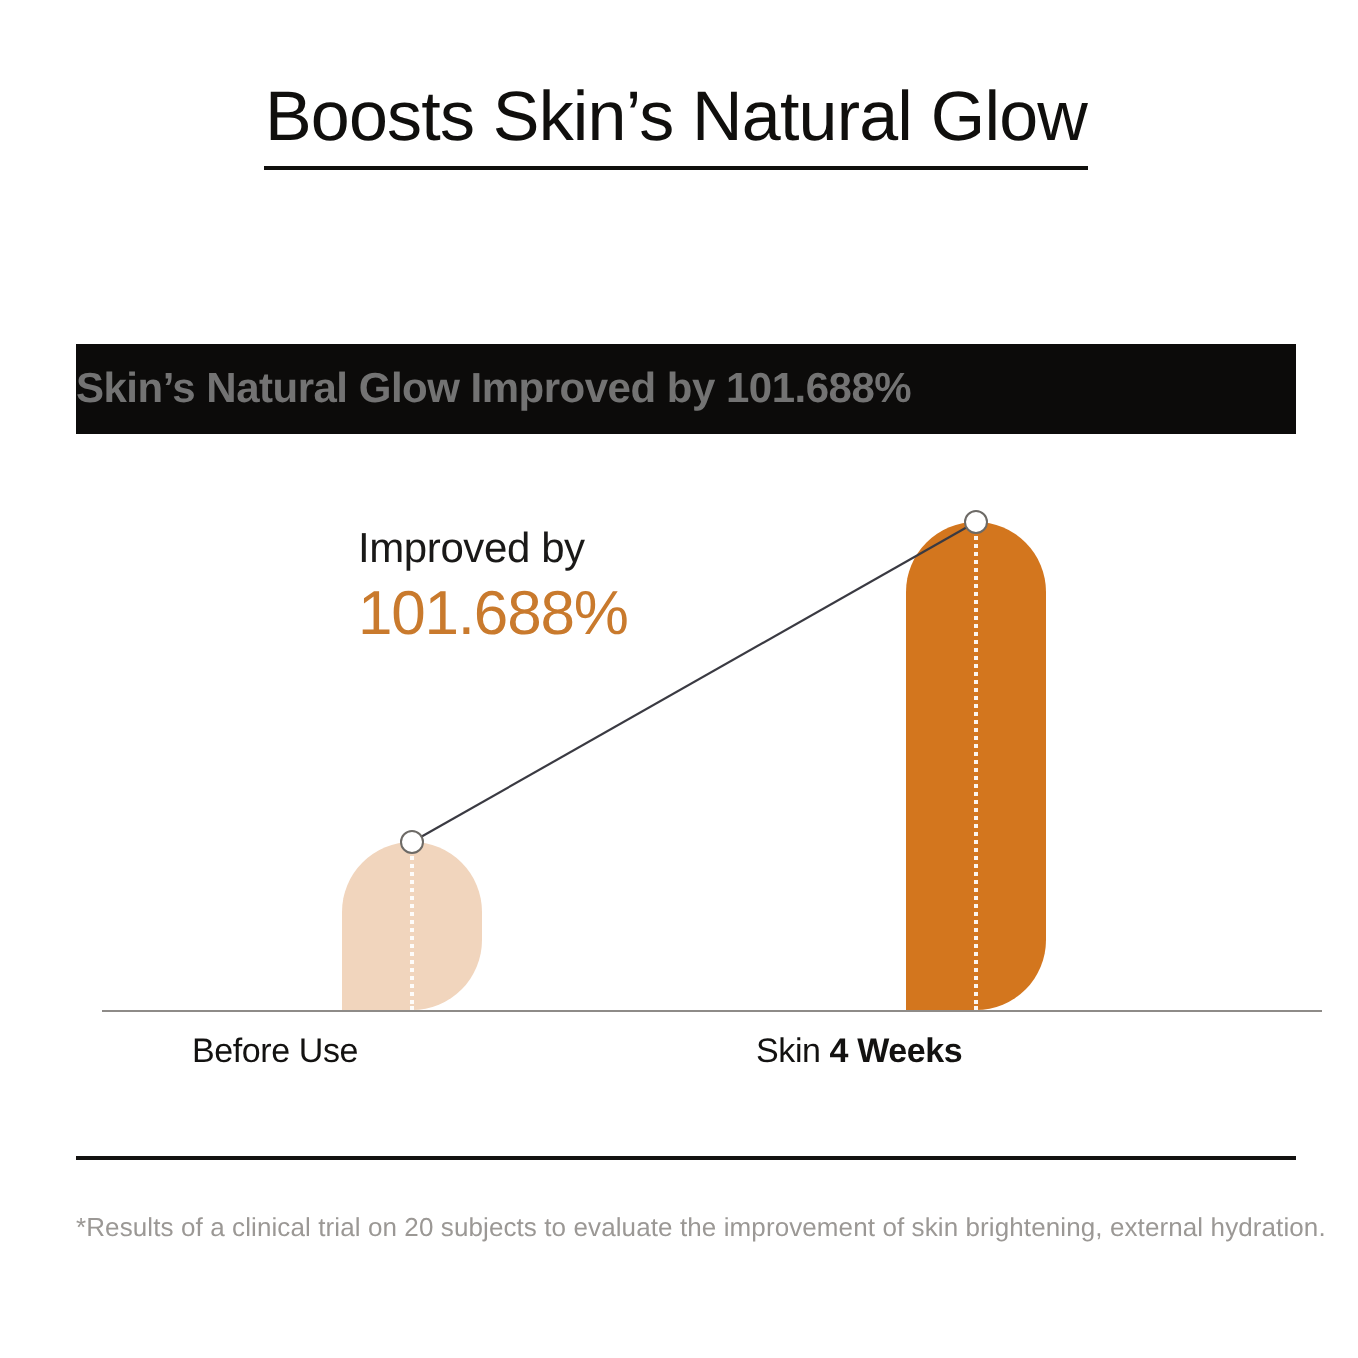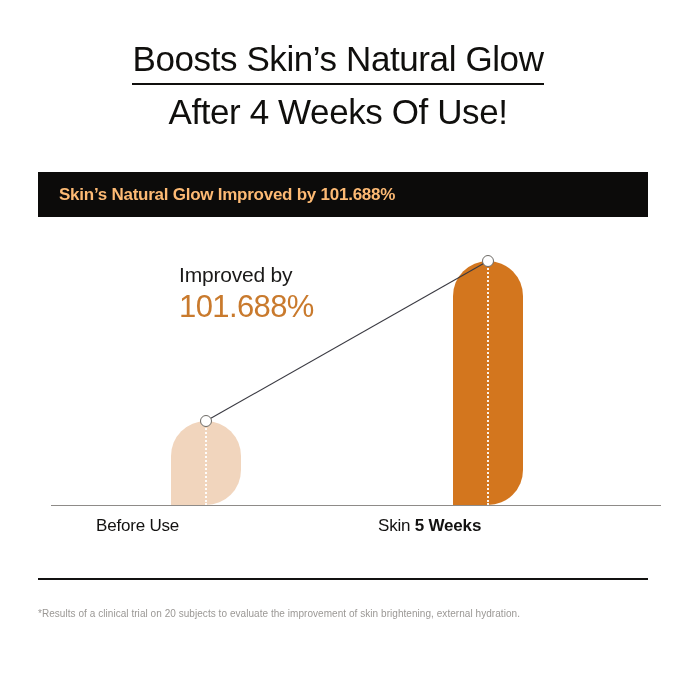--- a/index.html
+++ b/index.html
@@ -51,25 +51,24 @@
     position: absolute;
     left: 38px;
     top: 172px;
     width: 610px;
     height: 45px;
     background: #0c0b0a;
     display: flex;
     align-items: center;
   }
   #banner-text {
-    color: #fdba74;
-    font-size: 17px;
+    color: #737373;
+    font-size: 21px;
     font-weight: bold;
     letter-spacing: -0.25px;
-    padding-left: 21px;
     white-space: nowrap;
   }
 
   
   #chart {
     position: absolute;
     left: 13px;
     top: 0;
     width: 679px;
     height: 599px;
@@ -179,37 +178,36 @@
     height: 2px;
     background: #131211;
   }
   #footnote {
     position: absolute;
     left: 38px;
     top: 608px;
     width: 600px;
   }
   .footnote-line {
-    font-size: 10px;
+    font-size: 13px;
     line-height: 11.5px;
     color: #9b9895;
     letter-spacing: 0.05px;
     white-space: nowrap;
   }
 </style>
 </head>
 <body>
 
 <div id="canvas">
 
   <div id="headline">
     <div class="head-line">
       <span class="head-line-1">Boosts Skin’s Natural Glow</span>
     </div>
-    <div class="head-line head-line-2">After 4 Weeks Of Use!</div>
   </div>
 
   <div id="banner">
     <span id="banner-text">Skin’s Natural Glow Improved by 101.688%</span>
   </div>
 
   <div id="chart">
 
     <div id="baseline"></div>
 
@@ -227,21 +225,21 @@
 
     <span class="marker" id="marker-before"></span>
     <span class="marker" id="marker-after"></span>
 
     <div id="callout">
       <div id="callout-label">Improved by</div>
       <div id="callout-value">101.688%</div>
     </div>
 
     <div class="axis-label" id="axis-before">Before Use</div>
-    <div class="axis-label" id="axis-after"><span>Skin </span><span class="axis-strong">5 Weeks</span></div>
+    <div class="axis-label" id="axis-after"><span>Skin </span><span class="axis-strong">4 Weeks</span></div>
   </div>
 
   <div id="footer-rule"></div>
   <div id="footnote">
     <div class="footnote-line">*Results of a clinical trial on 20 subjects to evaluate the improvement of skin brightening, external hydration.</div>
   </div>
 
 </div>
 
 </body></html>

